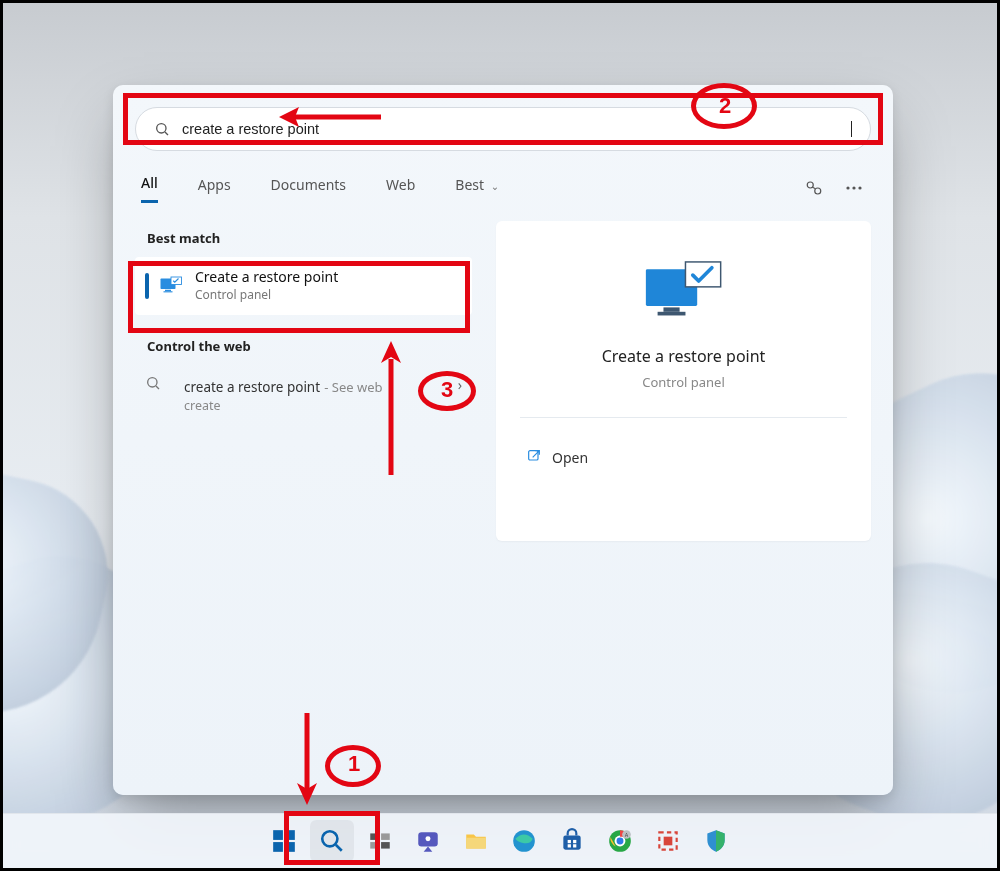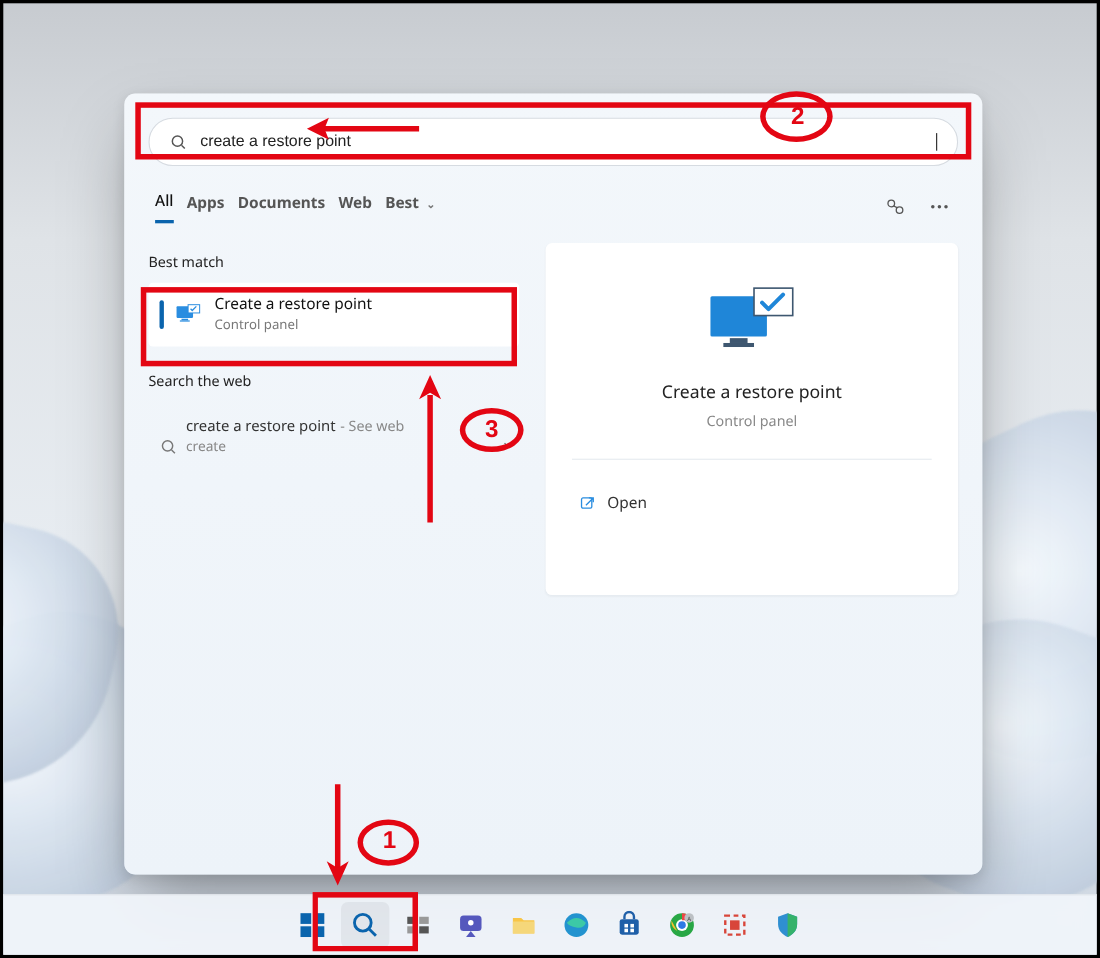--- a/index.html
+++ b/index.html
@@ -44,69 +44,69 @@
   .search-bar svg { width: 16px; height: 16px; margin-right: 12px; }
   .search-bar input {
     border: none; outline: none; font-size: 14.5px;
     flex: 1; background: transparent; color: #222;
   }
   .cursor { display:inline-block; width:1px; height:16px; background:#222; }
 
   
   .tabs {
     display: flex; align-items: center;
-    margin-top: 22px; gap: 12px;
+    margin-top: 22px; gap: 40px;
     padding: 0 6px;
     font-size: 14px; color: #555;
   }
-  .tab { cursor: pointer; padding-bottom: 8px; font-weight: bold; }
+  .tab { cursor: pointer; padding-bottom: 8px; }
   .tab.active { color: #111; font-weight: 500; border-bottom: 3px solid #0a64ad; }
   .tabs .chev { font-size: 10px; margin-left: 3px; color:#777; }
   .tabs-right { margin-left: auto; display: flex; gap: 18px; color: #555; }
   .linkflow, .dots { width: 22px; height: 22px; display:flex; align-items:center; justify-content:center; cursor:pointer; }
 
   
   .columns { display:flex; margin-top: 18px; height: calc(100% - 120px); }
   .col-left { width: 345px; padding-right: 8px; }
   .col-right { flex:1; padding-left: 16px; }
 
-  .section-h { font-size: 13px; font-weight: 400; color:#222; margin: 8px 0 10px 0; }
+  .section-h { font-size: 13px; font-weight: 700; color:#222; margin: 8px 0 10px 12px; }
 
   .best-match {
     height: 58px; display:flex; align-items:center;
     padding: 0 10px; border-radius: 4px;
     background: #fff;
   }
   .best-match .accent { width:4px; height:26px; background:#0a64ad; border-radius:2px; margin-right:10px; }
   .result-icon { width:24px; height:24px; margin-right:12px; }
   .result-title { font-size: 14px; color:#111; line-height:1.2; }
   .result-sub { font-size: 12px; color:#777; }
 
   .web-item {
-    display:flex; align-items:flex-end; padding: 10px 10px;
-    gap: 8px; cursor:pointer;
+    display:flex; align-items:flex-start; padding: 10px 10px;
+    gap: 23px; cursor:pointer;
   }
   .web-item svg { width:16px; height:16px; }
   .web-text .main { font-size:13.5px; color:#333; }
   .web-text .s { color:#888; font-size:13px; }
   .web-text .next { font-size:12.5px; color:#888; display:block; }
   .web-item .chevron { margin-left:auto; color:#666; font-size:14px; }
 
   
   .detail {
     background:#fff; border-radius:6px;
     padding: 36px 28px 26px 28px;
     height: 320px;
     box-shadow: 0 1px 2px rgba(0,0,0,0.04);
   }
   .big-icon { margin: 0 auto; display:block; width:88px; height:70px; }
   .detail-title { text-align:center; font-size:16px; color:#222; margin-top:18px; }
   .detail-sub { text-align:center; font-size:13px; color:#888; margin-top:6px; }
   .detail-sep { border:none; border-top:1px solid #e5eaef; margin:26px -4px; }
-  .detail-open { display:flex; align-items:center; gap:10px; font-size:14px; color:#333; cursor:pointer; padding:4px 2px;}
+  .detail-open { display:flex; gap:10px; font-size:14px; color:#333; cursor:pointer; padding:4px 2px;}
   .detail-open svg { width:16px; height:16px; }
 
   
   .taskbar {
     position:absolute; left:0; right:0; bottom:0; height:55px;
     background: rgba(241,245,251,0.92);
     backdrop-filter: blur(8px);
     display:flex; align-items:center; justify-content:center;
     gap: 4px; border-top:1px solid #e1e6ec;
   }
@@ -184,21 +184,21 @@
           <rect x="6" y="23" width="12" height="1.5" fill="#2a8de0"></rect>
           <rect x="16" y="4" width="14" height="10" fill="#fff" stroke="#2a8de0" stroke-width="1.2"></rect>
           <path d="M19 9 l2 2 l5 -5" fill="none" stroke="#2a8de0" stroke-width="1.6"></path>
         </svg>
         <div>
           <div class="result-title">Create a restore point</div>
           <div class="result-sub">Control panel</div>
         </div>
       </div>
 
-      <div class="section-h" style="margin-top:22px">Search the web</div>
+      <div class="section-h" style="margin-top:22px">Control the web</div>
 
       <div class="web-item">
         <svg viewBox="0 0 24 24">
             <circle cx="11" cy="11" r="7" fill="none" stroke="#777" stroke-width="2"></circle>
             <line x1="16.5" y1="16.5" x2="21" y2="21" stroke="#777" stroke-width="2"></line>
           </svg>
         <div class="web-text">
           <span class="main">create a restore point</span>
           <span class="s"> - </span><span class="s">See web</span>
           <span class="next">create</span>

